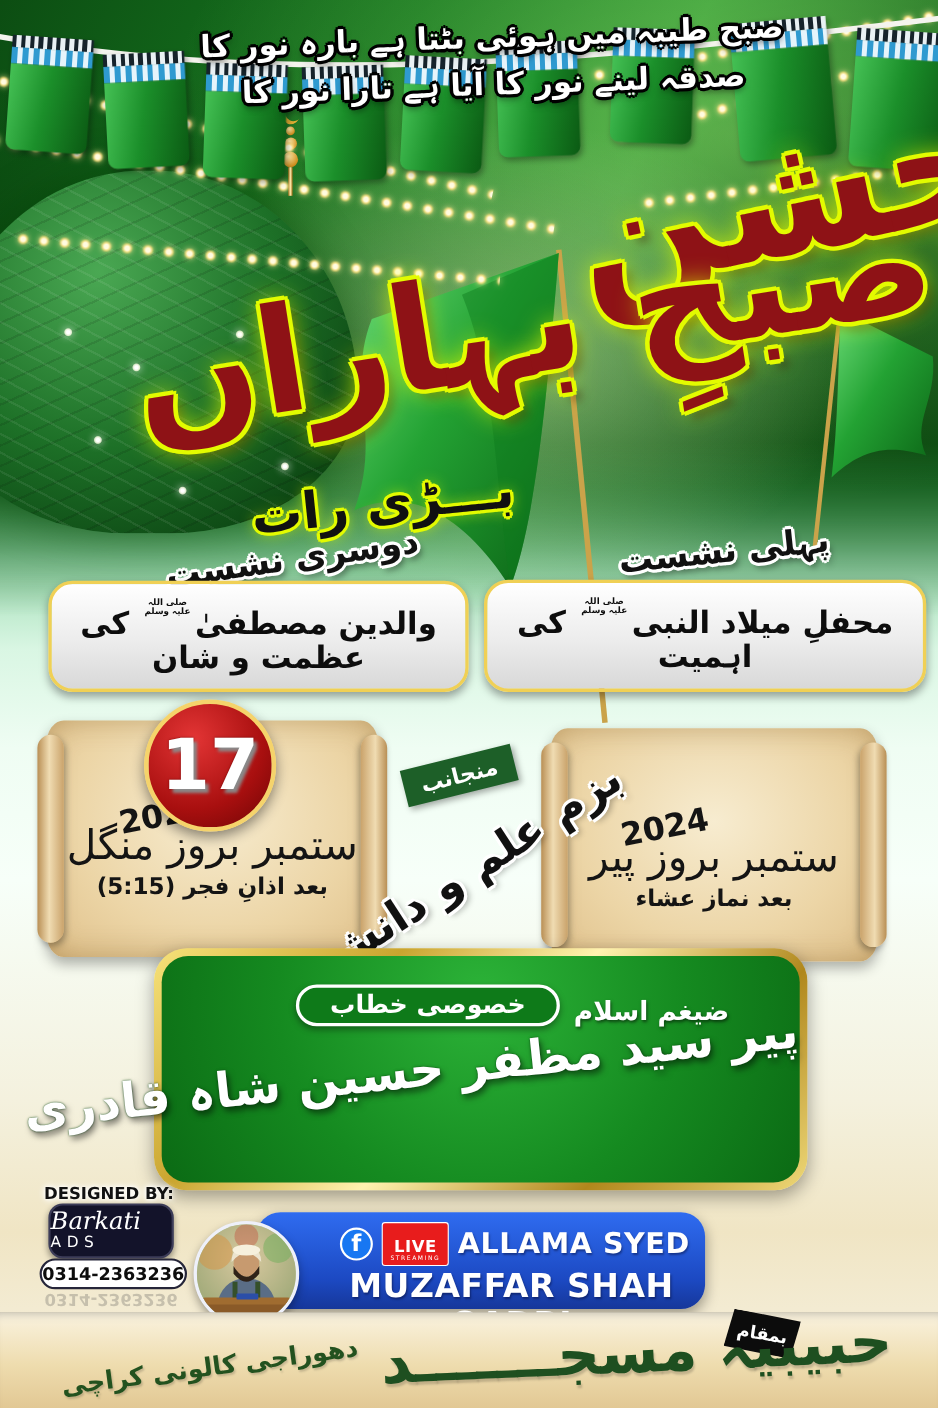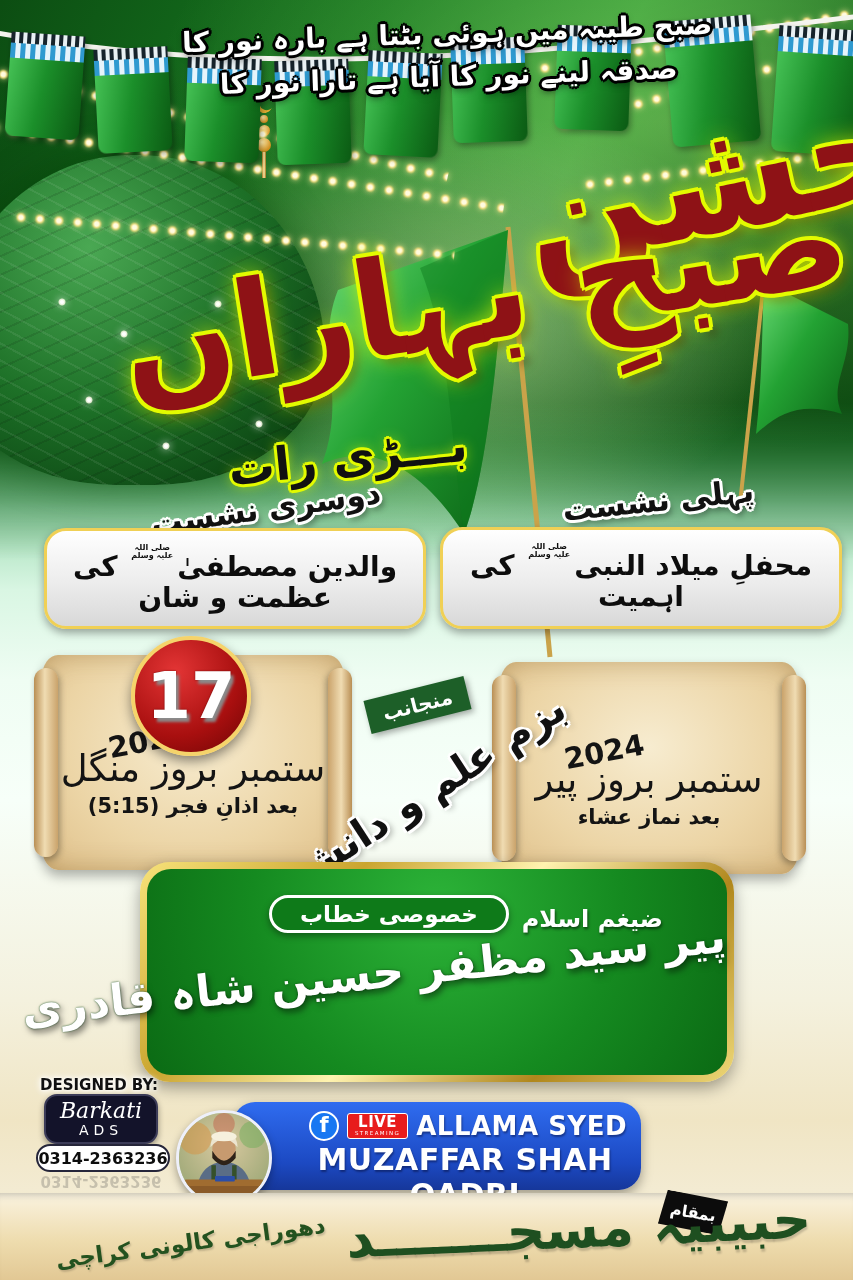--- a/index.html
+++ b/index.html
@@ -111,35 +111,35 @@
     padding:3px 28px;color:#fff;font-size:23px;font-weight:bold;direction:rtl;box-shadow:0 3px 7px rgba(0,0,0,.4);letter-spacing:1px;margin-top:32px;}
   .sp-honor{position:absolute;right:64px;top:36px;color:#fff;font-size:24px;font-weight:bold;direction:rtl;text-shadow:1px 2px 3px rgba(0,0,0,.55);}
   .sp-name{position:absolute;left:0;right:0;top:72px;text-align:center;transform:rotate(-6deg);
     color:#fff;font-size:44px;font-weight:bold;direction:rtl;white-space:nowrap;
     text-shadow:2px 4px 6px rgba(0,0,0,.5),0 0 2px #0a4a10;}
 
   
   .dz-label{left:40px;top:1076px;font-size:15px;font-weight:bold;color:#111;
     text-shadow:0 0 3px #fff,0 0 6px #fff,0 0 8px #fff;}
   .dz-box{left:44px;top:1094px;width:110px;height:46px;background:#13132a;border:2px solid #3c3c58;border-radius:13px;
-    display:flex;flex-direction:column;align-items:center;justify-content:center;box-shadow:0 3px 6px rgba(0,0,0,.4);}
+    display:flex;flex-direction:column;align-items:flex-start;justify-content:center;box-shadow:0 3px 6px rgba(0,0,0,.4);}
   .dz-name{color:#fff;font-family:"DejaVu Serif",serif;font-style:italic;font-size:22px;line-height:22px;}
   .dz-type{color:#fff;font-size:14px;letter-spacing:5px;margin-top:0px;}
   .dz-phone{left:36px;top:1144px;width:130px;height:24px;background:#fff;border:2px solid #26263a;border-radius:999px;
     display:flex;align-items:center;justify-content:center;font-size:16px;font-weight:bold;color:#0d0d0d;}
   .dz-reflect{left:36px;top:1172px;width:130px;text-align:center;font-size:15px;font-weight:bold;color:#444;opacity:.25;transform:scaleY(-1);}
 
   
   .bluebanner{left:233px;top:1102px;width:408px;height:88px;border-radius:22px;
     background:linear-gradient(180deg,#2f6cf0,#1c49c2 70%,#16379a);box-shadow:0 5px 12px rgba(0,0,0,.35);}
   .bb-row1{margin-top:9px;padding-left:62px;display:flex;align-items:center;justify-content:center;gap:8px;}
   .bb-row2{padding-left:56px;text-align:center;margin-top:1px;}
   .fbicon{width:30px;height:30px;border-radius:50%;background:#1877f2;border:2px solid #fff;color:#fff;
     display:flex;align-items:center;justify-content:center;font-size:21px;font-weight:bold;box-sizing:border-box;padding-bottom:2px;}
-  .livebadge{background:#e81c1c;border:1px solid #fff;border-radius:3px;padding:1px 7px 2px;display:flex;flex-direction:column;align-items:center;line-height:1;}
+  .livebadge{background:#e81c1c;border:1px solid #fff;border-radius:3px;padding:14px 7px 2px;display:flex;flex-direction:column;align-items:center;line-height:1;}
   .live-t{color:#fff;font-size:15px;font-weight:bold;letter-spacing:.5px;}
   .live-s{color:#fff;font-size:5.5px;letter-spacing:1.4px;margin-top:1px;}
   .bb-l1{color:#fff;font-size:26px;font-weight:bold;letter-spacing:.5px;text-shadow:1px 2px 2px rgba(0,0,30,.4);}
   .bb-l2{color:#fff;font-size:30px;font-weight:bold;letter-spacing:.5px;text-shadow:1px 2px 2px rgba(0,0,30,.4);}
   .avatar{left:176px;top:1110px;width:90px;height:90px;border-radius:50%;border:3px solid #eef0fa;overflow:hidden;
     box-shadow:0 4px 9px rgba(0,0,0,.35);background:#b9c9a2;}
 
   
   .bstrip{left:0;top:1193px;width:853px;height:87px;
     background:linear-gradient(180deg,#faf3e0,#eedcae 55%,#e4c econ 90%,#e0c globalization);

